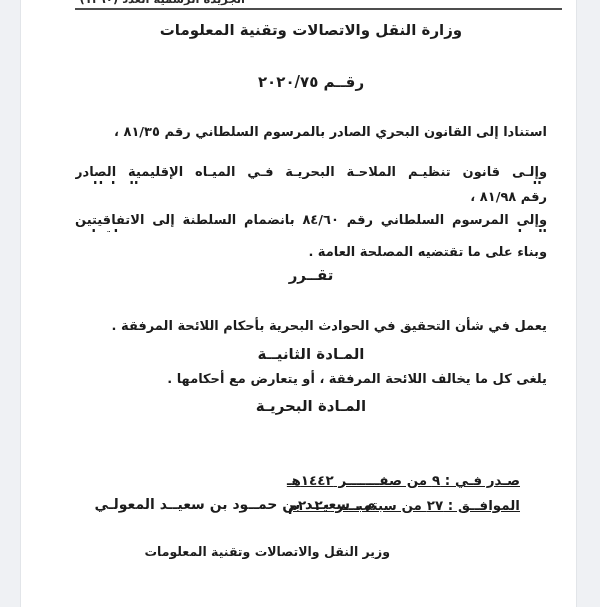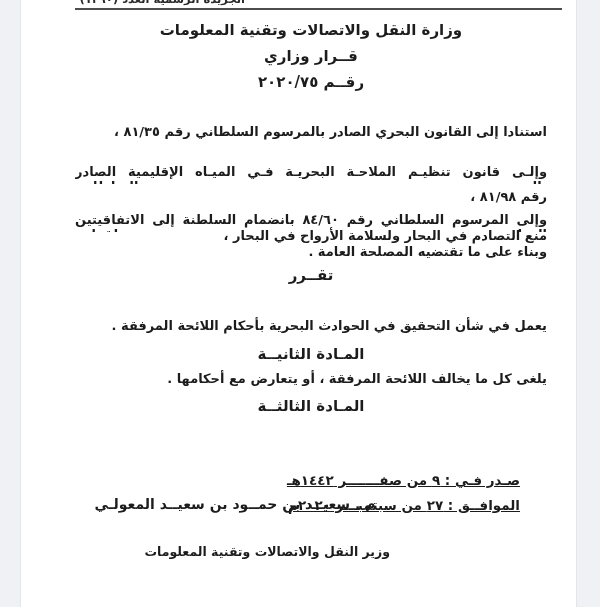--- a/index.html
+++ b/index.html
@@ -57,38 +57,36 @@
 <div class="screen">
 
   <div class="edge-strip left"></div>
   <div class="edge-strip right"></div>
 
   <div class="line gazette-header">الجريدة الرسمية العدد (١٣٦٠)</div>
 
   <div class="header-rule"></div>
 
   <div class="line centered title-line" style="top:21px">وزارة النقل والاتصالات وتقنية المعلومات</div>
-  <div class="line centered title-line" style="top:47px">قــرار وزاري</div>
   <div class="line centered title-line" style="top:73px">رقــم ٢٠٢٠/٧٥</div>
 
   <div class="line body-line" style="top:124px">استنادا إلى القانون البحري الصادر بالمرسوم السلطاني رقم ٨١/٣٥ ،</div>
   <div class="line just-line" style="top:164px">وإلـى قانون تنظيـم الملاحـة البحريـة فـي الميـاه الإقليمية الصادر بالمرسوم السلطاني</div>
   <div class="line body-line" style="top:189px">رقم ٨١/٩٨ ،</div>
   <div class="line just-line" style="top:212px">وإلى المرسوم السلطاني رقم ٨٤/٦٠ بانضمام السلطنة إلى الاتفاقيتين الدوليتين لقواعد</div>
-  <div class="line body-line" style="top:228px">منع التصادم في البحار ولسلامة الأرواح في البحار ،</div>
   <div class="line body-line" style="top:244px">وبناء على ما تقتضيه المصلحة العامة .</div>
 
   <div class="line centered heading" style="top:266px">تقــرر</div>
 
   <div class="line body-line" style="top:318px">يعمل في شأن التحقيق في الحوادث البحرية بأحكام اللائحة المرفقة .</div>
 
   <div class="line centered heading" style="top:345px">المـادة الثانيــة</div>
   <div class="line body-line" style="top:371px">يلغى كل ما يخالف اللائحة المرفقة ، أو يتعارض مع أحكامها .</div>
 
-  <div class="line centered heading" style="top:397px">المـادة الثالثــة</div>
+  <div class="line centered heading" style="top:397px">المـادة البحريـة</div>
 
   <div class="line date-line" style="top:472px">صـدر فـي : ٩ من صفـــــــر ١٤٤٢هـ</div>
   <div class="line date-line" style="top:497px">الموافــق : ٢٧ من سبتمبـــر ٢٠٢٠م</div>
 
   <div class="line sig-name" style="top:496px">م . سعيــد بن حمــود بن سعيــد المعولـي</div>
   <div class="line sig-title" style="top:544px">وزير النقل والاتصالات وتقنية المعلومات</div>
 
 </div>
 
 </body></html>

